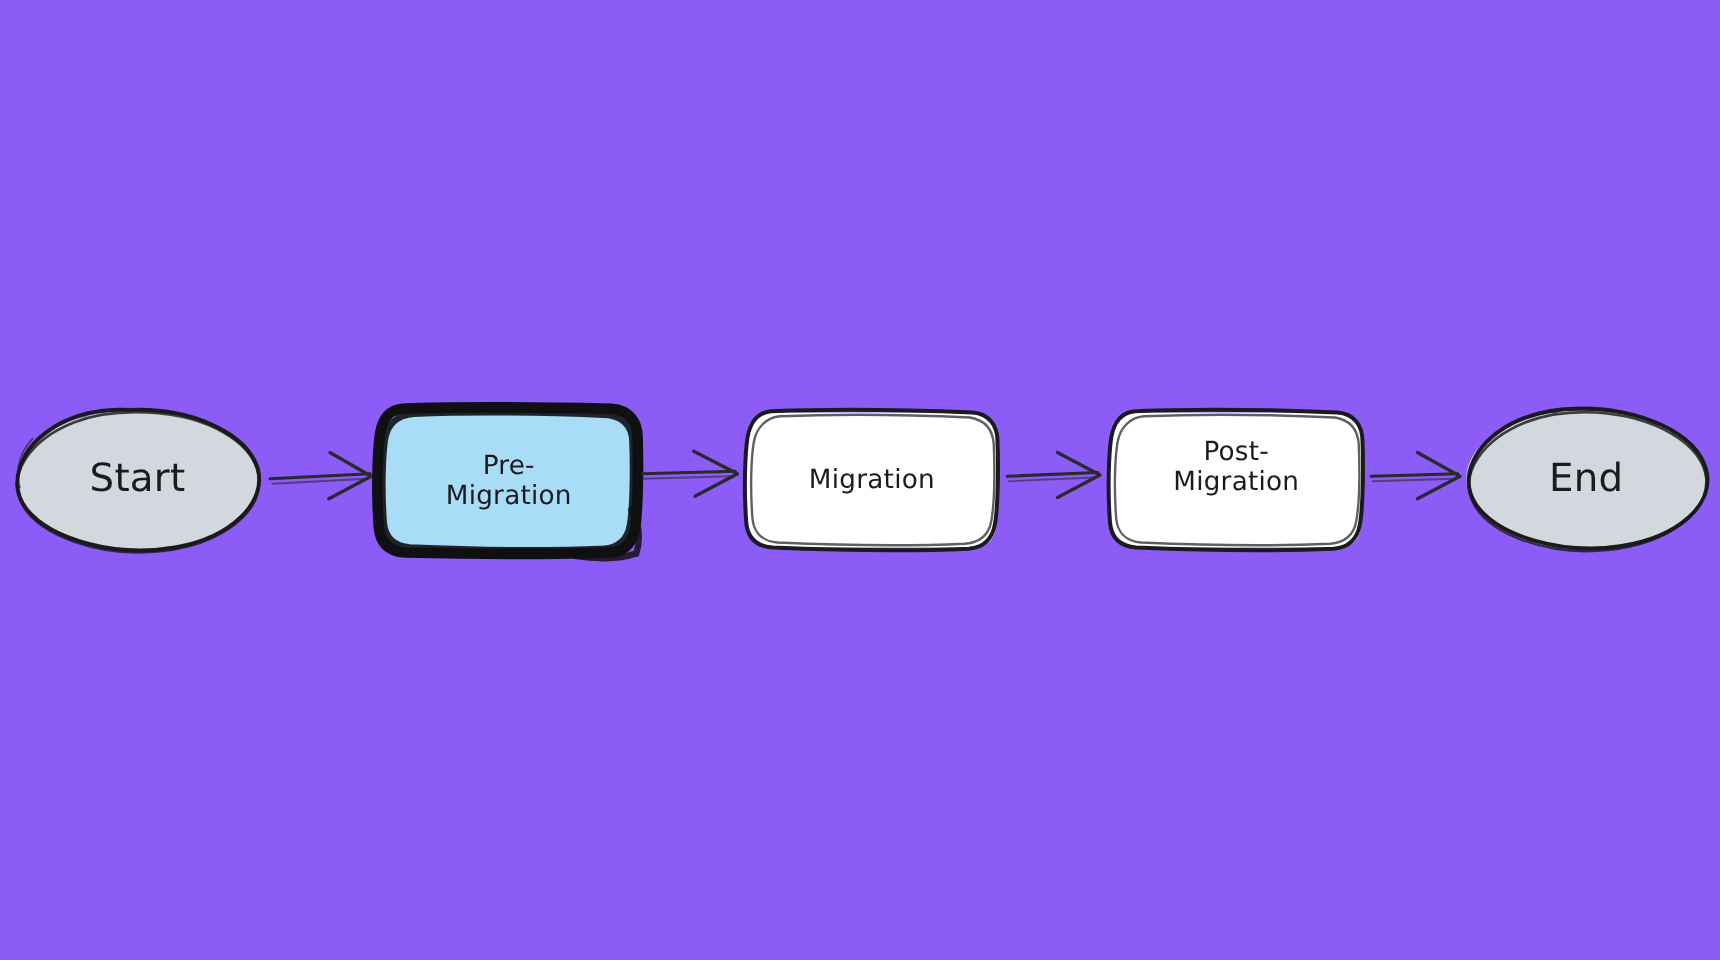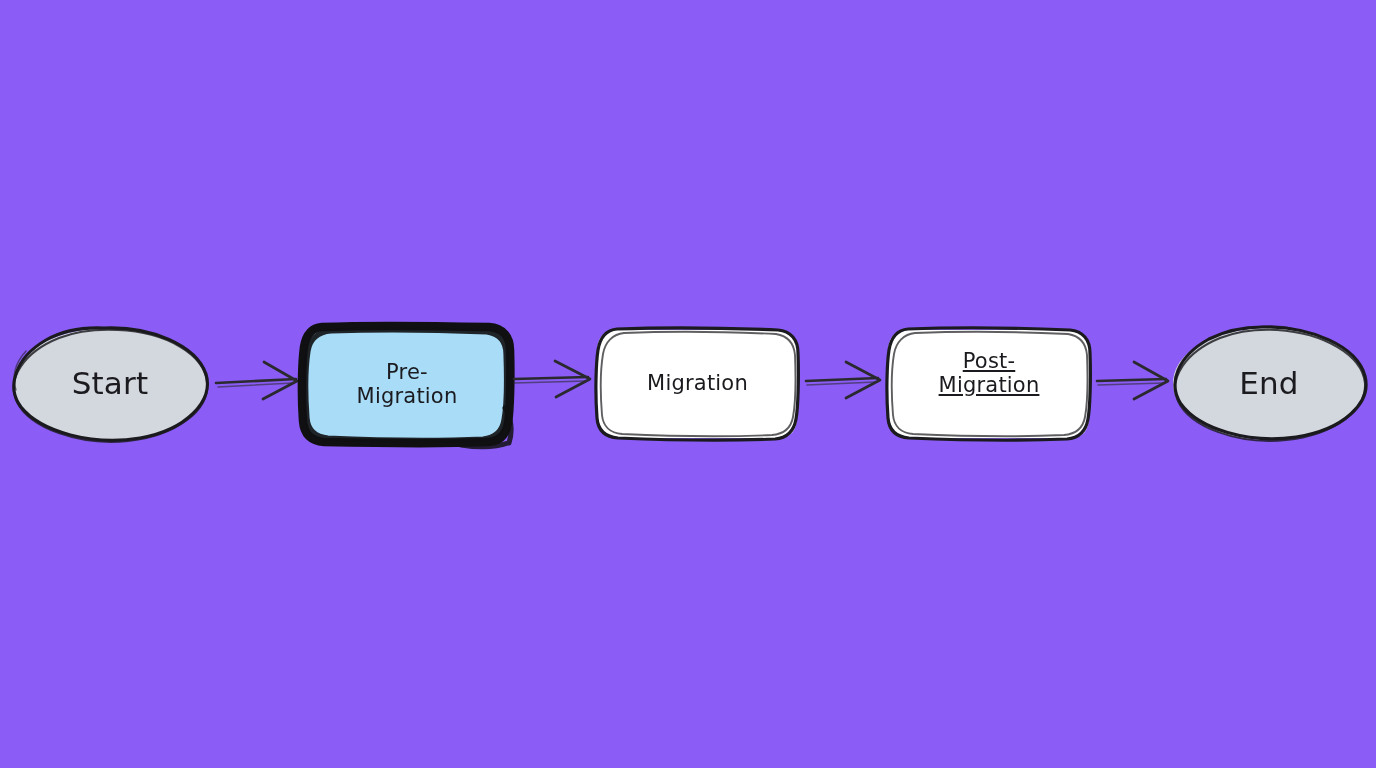--- a/index.html
+++ b/index.html
@@ -219,18 +219,18 @@
 
   </svg>
 
   <div class="node-label lbl-terminal" style="left:12px; top:327px; width:196px; height:113px;">Start</div>
 
   <div class="node-label lbl-process" style="left:304px; top:328px; width:206px; height:113px;">Pre-
 Migration</div>
 
   <div class="node-label lbl-process" style="left:597px; top:329px; width:201px; height:110px;">Migration</div>
 
-  <div class="node-label lbl-process" style="left:888px; top:329px; width:202px; height:90px;text-decoration:underline;">Post-
+  <div class="node-label lbl-process" style="left:888px; top:329px; width:202px; height:90px;">Post-
 Migration</div>
 
   <div class="node-label lbl-terminal" style="left:1172px; top:327px; width:194px; height:113px;">End</div>
 
 </div>
 
 </body></html>

